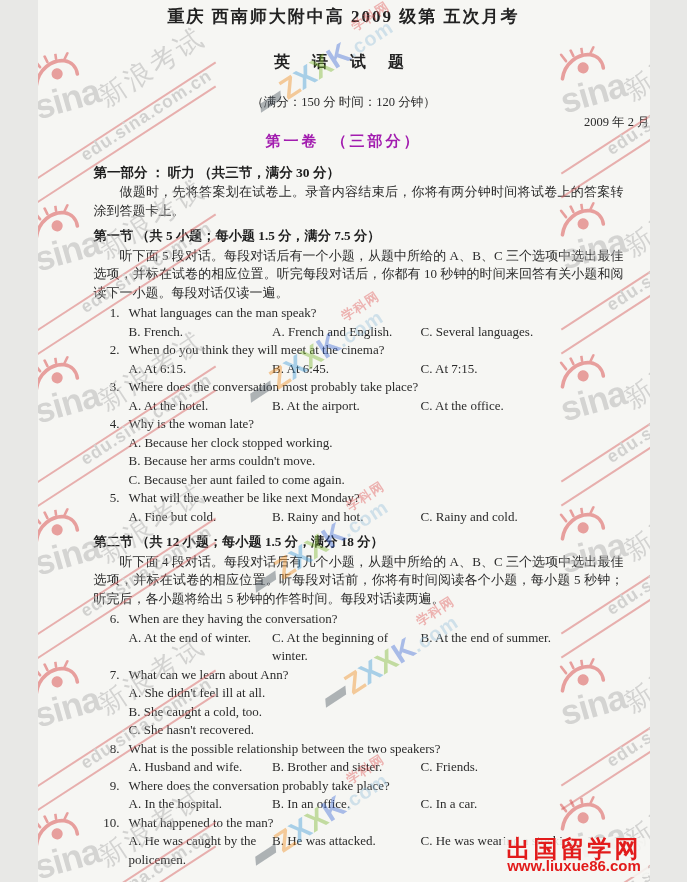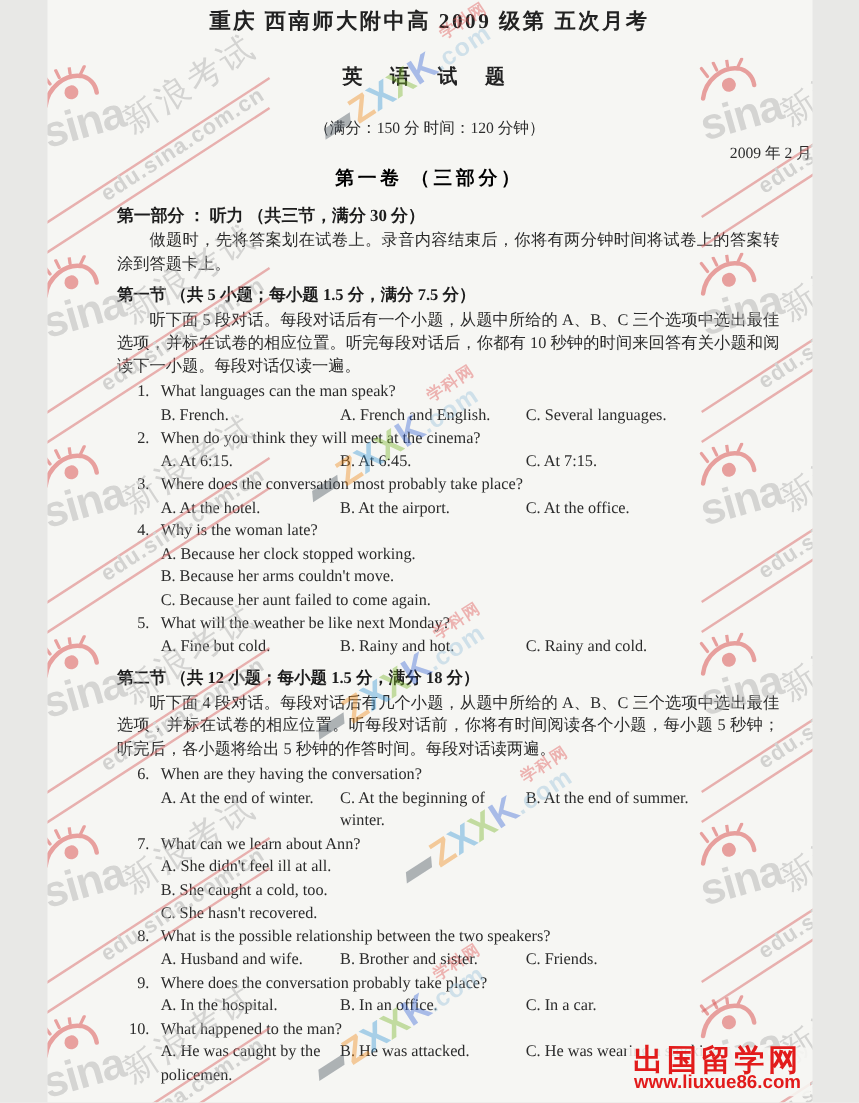--- a/index.html
+++ b/index.html
@@ -9,21 +9,21 @@
     font-family:"Liberation Serif","DejaVu Serif",serif;
     color:#2b2b2b;font-size:13px;line-height:18.5px;
   }
   
   .title{ text-align:center;font-weight:bold;font-size:17px;letter-spacing:2px;
           padding-top:8px;color:#222;}
   .subject{text-align:center;font-weight:bold;font-size:16px;letter-spacing:9px;
           margin-top:26px;color:#222;}
   .meta{ text-align:center;font-size:12.5px;margin-top:22px;}
   .date{ text-align:right;font-size:12.5px;margin-top:1px;}
-  .volume{text-align:center;font-weight:bold;font-size:15px;letter-spacing:3px;margin-top:3px;color:#000000;}
+  .volume{text-align:center;font-weight:bold;font-size:15px;letter-spacing:3px;margin-top:3px;color:#a21caf;font-family:Liberation Mono, monospace;}
   
   .part-head{margin:11px 30px 0 56px;font-weight:bold;font-size:13.5px;color:#1d1d1d;}
   .note{ margin:1px 26px 0 56px;text-indent:2em;text-align:justify;}
   .sec-head{margin:7px 30px 0 56px;font-weight:bold;font-size:13.2px;color:#1d1d1d;}
   .qs{ margin:2px 26px 0 56px;}
   .q-line{display:flex;}
   .q-num{flex:0 0 26px;text-align:right;}
   .q-text{padding-left:9px;}
   .opts{ display:flex;margin-left:35px;}
   .opts .opt:nth-child(1){flex:0 0 29%;}

